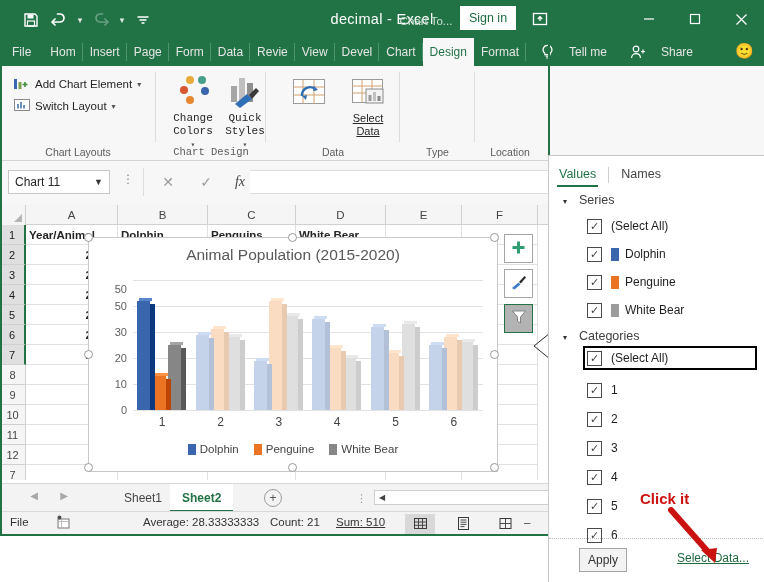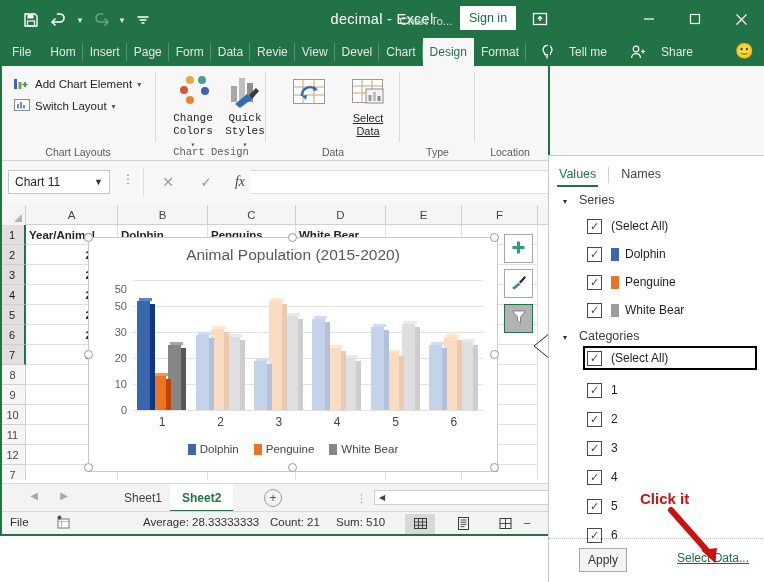--- a/index.html
+++ b/index.html
@@ -694,21 +694,21 @@
     <div class="st" style="left:10px;">File</div>
     <div class="st" style="left:56px; top:3px;">
       <svg width="15" height="15" viewBox="0 0 15 15">
           <rect x="2" y="4" width="11" height="9" fill="#fff" stroke="#777"></rect>
           <path d="M2 6.5h11M5.5 4v9" stroke="#b0b0b0" stroke-width=".8"></path>
           <circle cx="3.5" cy="2.5" r="2" fill="#4f4f4f"></circle>
         </svg>
     </div>
     <div class="st" style="left:143px;">Average: 28.33333333</div>
     <div class="st" style="left:270px;">Count: 21</div>
-    <div class="st" style="left:336px;">Sum: 510</div>
+    <div class="st" style="left:336px;text-decoration:underline;">Sum: 510</div>
     <div class="viewbtn active" style="left:405px;">
       <span>
         <svg width="15" height="15" viewBox="0 0 15 15">
             <rect x="1.5" y="2.5" width="12" height="10" fill="none" stroke="#3a3a3a"></rect>
             <path d="M1.5 6h12M1.5 9.3h12M5.5 2.5v10M9.5 2.5v10" stroke="#3a3a3a" stroke-width=".9"></path>
           </svg>
       </span>
     </div>
     <div class="viewbtn" style="left:448px;">
       <span>

